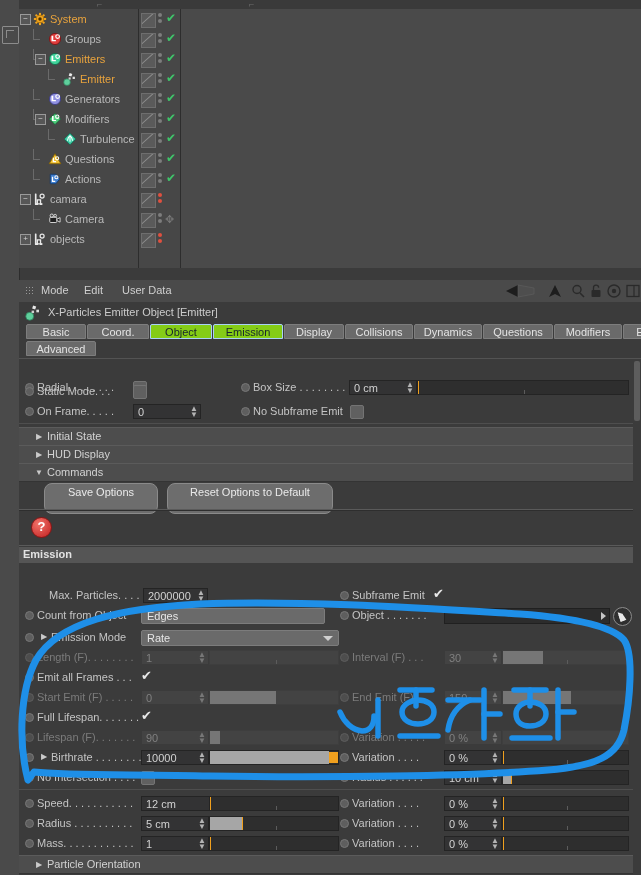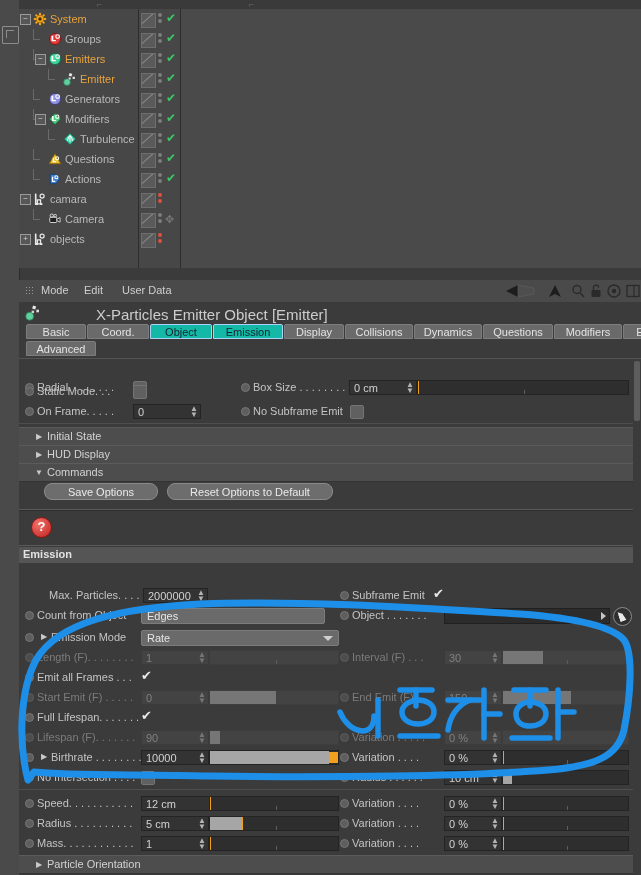--- a/index.html
+++ b/index.html
@@ -53,27 +53,27 @@
      border-right:1px solid #2d2d2d;}
   .am-menubar{position:absolute;left:19px;top:12px;width:622px;height:22px;background:#4a4a4a;
      border-bottom:1px solid #333;}
   .am-grip{position:absolute;left:6px;top:6px;width:9px;height:10px;
      background-image:radial-gradient(#999 0.6px,transparent 0.7px);background-size:3px 3px;}
   .menu-item{position:absolute;top:4px;font-size:11px;color:#cfcfcf;white-space:nowrap;}
   .tool-ic{position:absolute;top:3px;height:16px;color:#2c2c2c;font-size:13px;line-height:16px;}
 
   .am-title{position:absolute;left:19px;top:34px;width:622px;height:22px;background:#3b3b3b;}
   .am-title .ti{position:absolute;left:6px;top:2px;width:17px;height:17px;}
-  .am-title .tt{position:absolute;left:29px;top:4px;font-size:15px;color:#cccccc;white-space:nowrap;margin-left:48px;}
+  .am-title .tt{position:absolute;left:29px;top:4px;font-size:11px;color:#cccccc;white-space:nowrap;}
 
   .tabs{position:absolute;left:19px;top:56px;width:622px;height:34px;background:#3b3b3b;}
   .tab{position:absolute;height:15px;background:#6a6a6a;border:1px solid #7d7d7d;
      border-radius:2px 2px 0 0;font-size:11px;color:#e3e3e3;text-align:center;line-height:15px;
      box-sizing:border-box;white-space:nowrap;}
-  .tab.sel{background:#14b8a6;border-color:#a9d2f5;color:#17232d;}
+  .tab.sel{background:#84cc16;border-color:#a9d2f5;color:#17232d;}
 
   .pane{position:absolute;left:19px;top:90px;width:622px;height:517px;background:#3b3b3b;
      border-top:1px solid #535353;overflow:hidden;}
 
   .prow{position:absolute;left:0;width:615px;height:20px;}
   .pdot{position:absolute;width:7px;height:7px;border-radius:50%;background:#5e5e5e;
      border:1px solid #777;top:6px;}
   .plab{position:absolute;top:4px;font-size:11px;color:#c4c4c4;white-space:nowrap;letter-spacing:0px;}
   .plab.dim{color:#7b7b7b;}
   .pdot.dim{background:#4d4d4d;border-color:#5d5d5d;}
@@ -101,21 +101,21 @@
   .slot .knob{position:absolute;top:1px;width:9px;height:11px;background:#f0a01e;}
 
   .sect{position:absolute;left:0;width:615px;height:17px;background:#4d4d4d;
      border-top:1px solid #5b5b5b;border-bottom:1px solid #343434;}
   .sect .ar{position:absolute;left:17px;top:4px;font-size:8px;color:#cacaca;}
   .sect .sl{position:absolute;left:28px;top:2px;font-size:11px;color:#d2d2d2;}
 
   .hdrbar{position:absolute;left:0;width:615px;height:16px;background:#555555;}
   .hdrbar .hl{position:absolute;left:4px;top:1px;font-size:11px;color:#e2e2e2;font-weight:bold;}
 
-  .btn{position:absolute;height:17px;background:#6d6d6d;border:1px solid #8a8a8a;border-radius:8px;
+  .btn{position:absolute;height:31px;background:#6d6d6d;border:1px solid #8a8a8a;border-radius:8px;
      font-size:11px;color:#eaeaea;text-align:center;line-height:16px;box-sizing:border-box;white-space:nowrap;}
 
   .combo{position:absolute;top:3px;height:16px;background:#6a6a6a;border:1px solid #7c7c7c;
      border-radius:2px;box-sizing:border-box;}
   .combo .cv{position:absolute;left:5px;top:1px;font-size:11px;color:#e6e6e6;}
   .combo .carr{position:absolute;right:5px;top:5px;width:0;height:0;
      border-left:5px solid transparent;border-right:5px solid transparent;border-top:5px solid #cfcfcf;}
 
   .objfield{position:absolute;top:3px;height:16px;background:#2c2c2c;border:1px solid #202020;
      box-sizing:border-box;}

